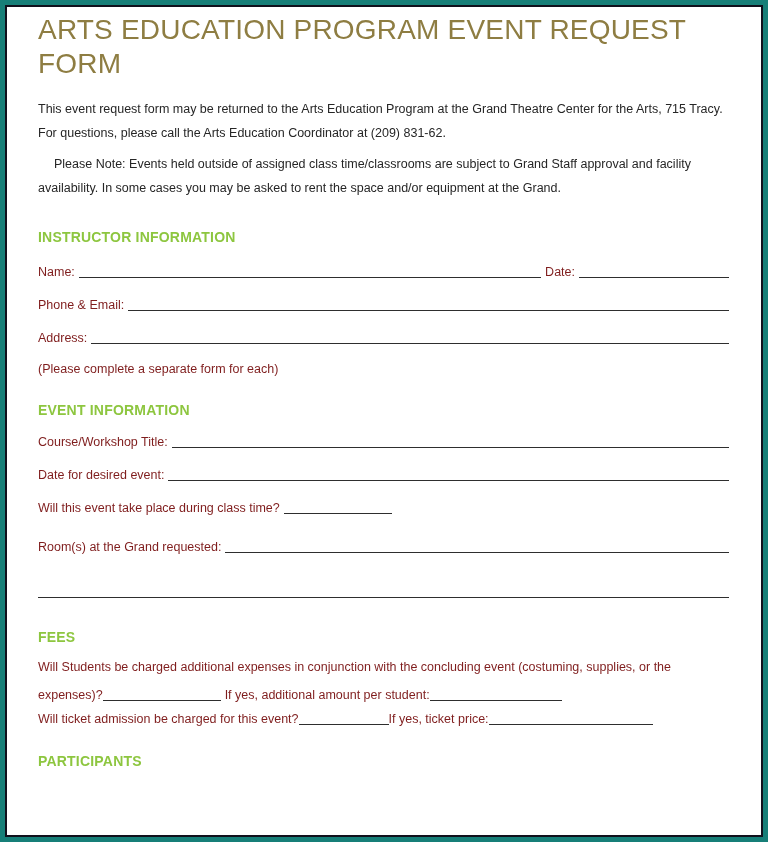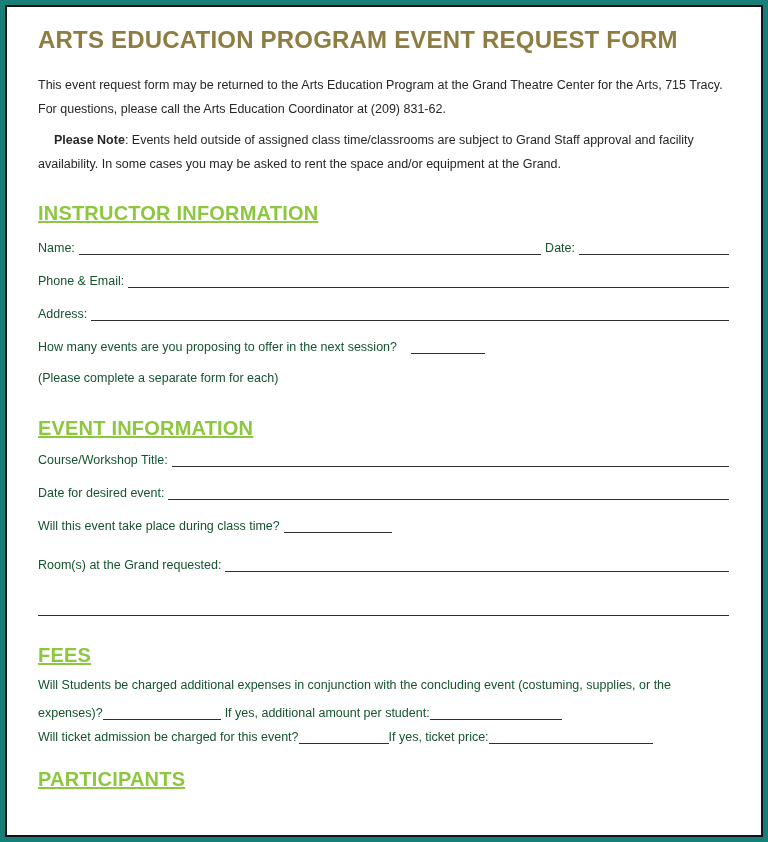--- a/index.html
+++ b/index.html
@@ -17,53 +17,52 @@
   }
   .page-inner {
     width: 100%;
     height: 100%;
     box-sizing: border-box;
     border: 2px solid #10101c;       
     padding: 4px 32px 0 31px;
     overflow: hidden;
   }
   .title {
-    margin-top: 12px;
-    font-size: 24px;
-    font-weight: bold;
+    margin-top: 2px;
+    font-size: 28px;
+    font-weight: normal;
     letter-spacing: 0.2px;
     color: #8e7d42;                   
     line-height: 34px;
   }
   .para {
     font-size: 12.5px;
     color: #262626;
     line-height: 24px;
   }
   .intro { margin-top: 16px; }
   .note  { margin-top: 7px; }
-  .bold  { font-weight: bold; padding-left: 16px; }
+  .bold  { font-weight: normal; padding-left: 16px; }
   .section-heading {
-    font-size: 20px;
+    font-size: 14px;
     font-weight: bold;
     color: #8dc63f;                   
     letter-spacing: 0.2px;
     line-height: 20px;
-    text-decoration: underline;
   }
   .h-instructor   { margin-top: 27px; }
-  .h-event        { margin-top: 32px; }
+  .h-event        { margin-top: 23px; }
   .h-fees         { margin-top: 29px; }
   .h-participants { margin-top: 24px; }
 
   .row {
     display: flex;
-    align-items: center;
+    align-items: flex-start;
     font-size: 12.5px;
-    color: #14532d;
+    color: #7f1d1d;
     line-height: 16px;
     white-space: nowrap;
   }
   .blank {
     border-bottom: 1.4px solid #2e2e2e;
     height: 13px;
   }
   .fill  { flex: 1 1 auto; }
   .gap-l { margin-left: 4px; }
 
@@ -115,24 +114,20 @@
     <div class="row r-phone">
       <span>Phone &amp; Email:</span>
       <span class="blank fill gap-l"></span>
     </div>
 
     <div class="row r-address">
       <span>Address:</span>
       <span class="blank fill gap-l"></span>
     </div>
 
-    <div class="row r-howmany">
-      <span>How many events are you proposing to offer in the next session?</span>
-      <span class="blank w-events"></span>
-    </div>
 
     <div class="row r-separate">
       <span>(Please complete a separate form for each)</span>
     </div>
 
     <div class="section-heading h-event">EVENT INFORMATION</div>
 
     <div class="row r-course">
       <span>Course/Workshop Title:</span>
       <span class="blank fill gap-l"></span>

